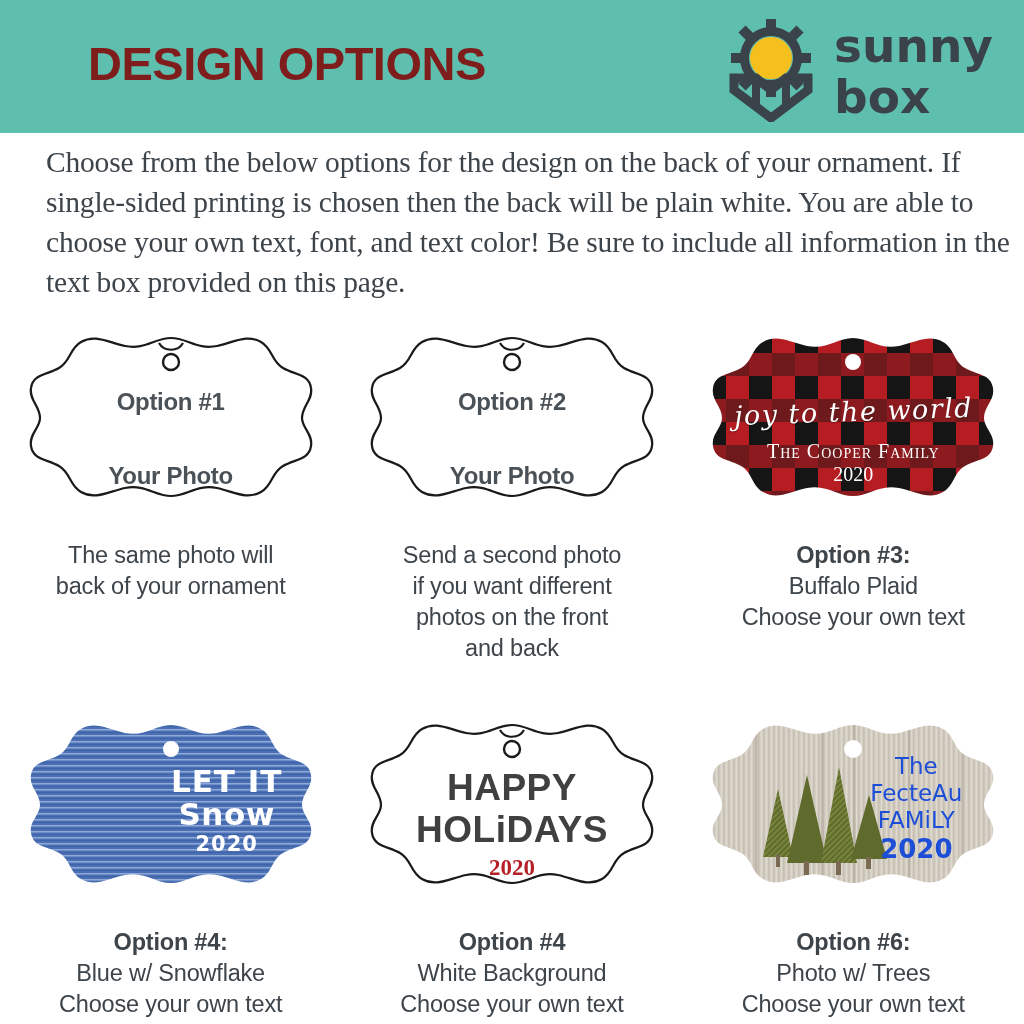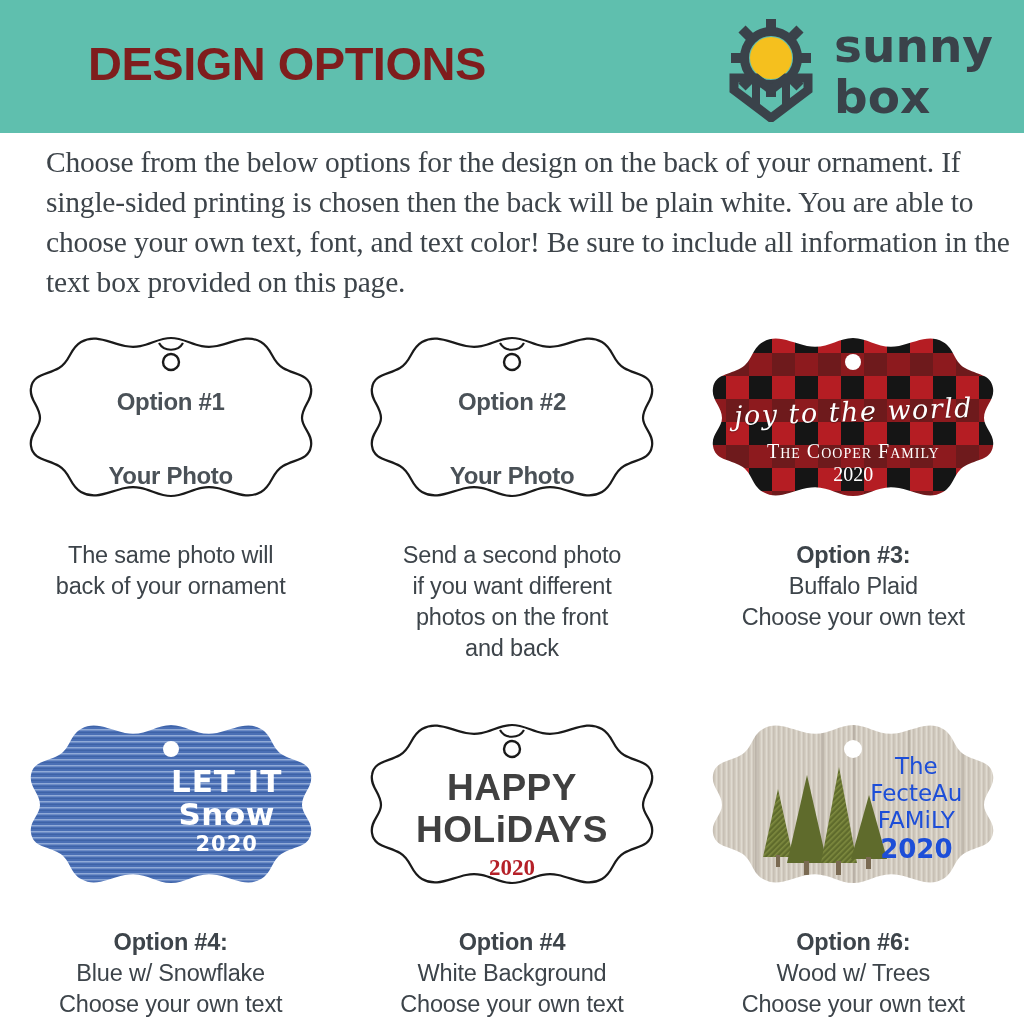--- a/index.html
+++ b/index.html
@@ -395,20 +395,20 @@
           </svg>
           <div class="wood-text">
             <div class="w1">The</div>
             <div class="w2">FecteAu</div>
             <div class="w3">FAMiLY</div>
             <div class="w4">2020</div>
           </div>
         </div>
         <div class="caption">
           <div class="ttl">Option #6:</div>
-          <div>Wood w/ Trees</div>
+          <div>Photo w/ Trees</div>
           <div>Choose your own text</div>
         </div>
       </div>
 
     </div>
   </div>
 </div>
 
 </body></html>

